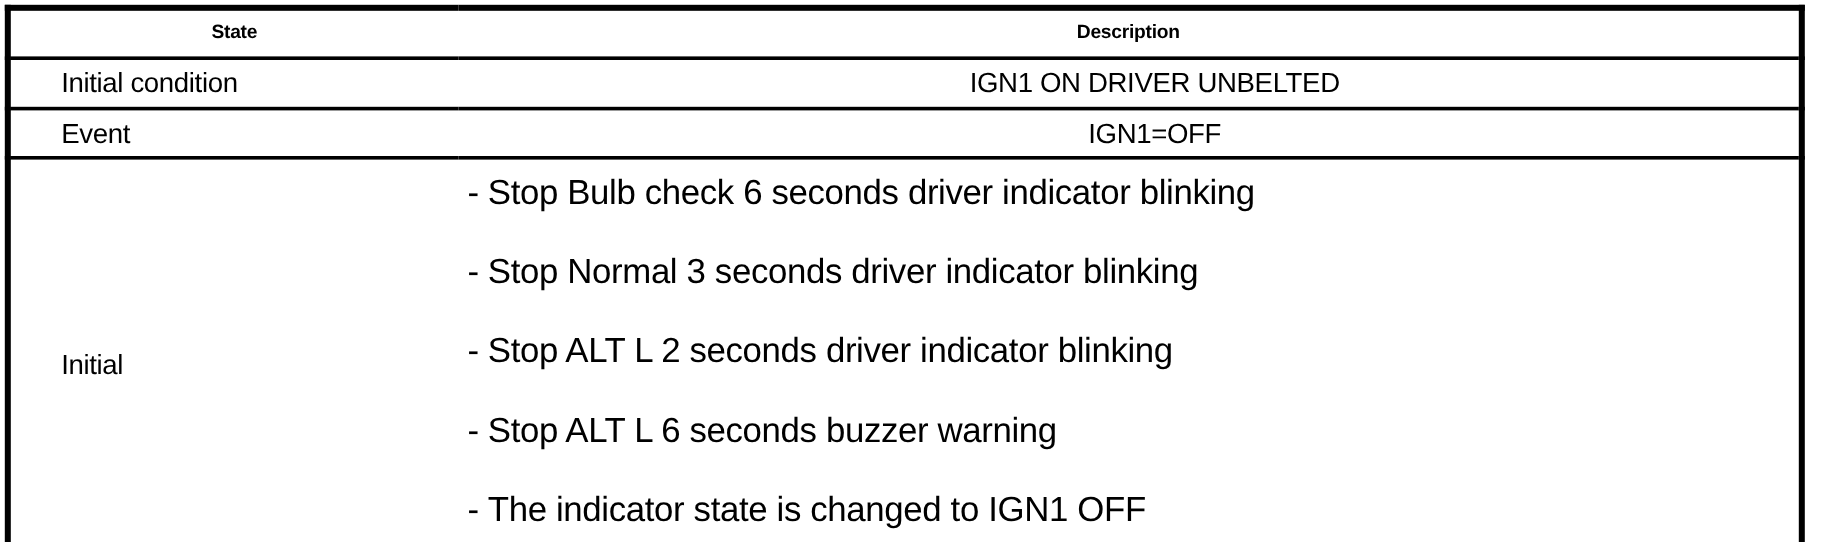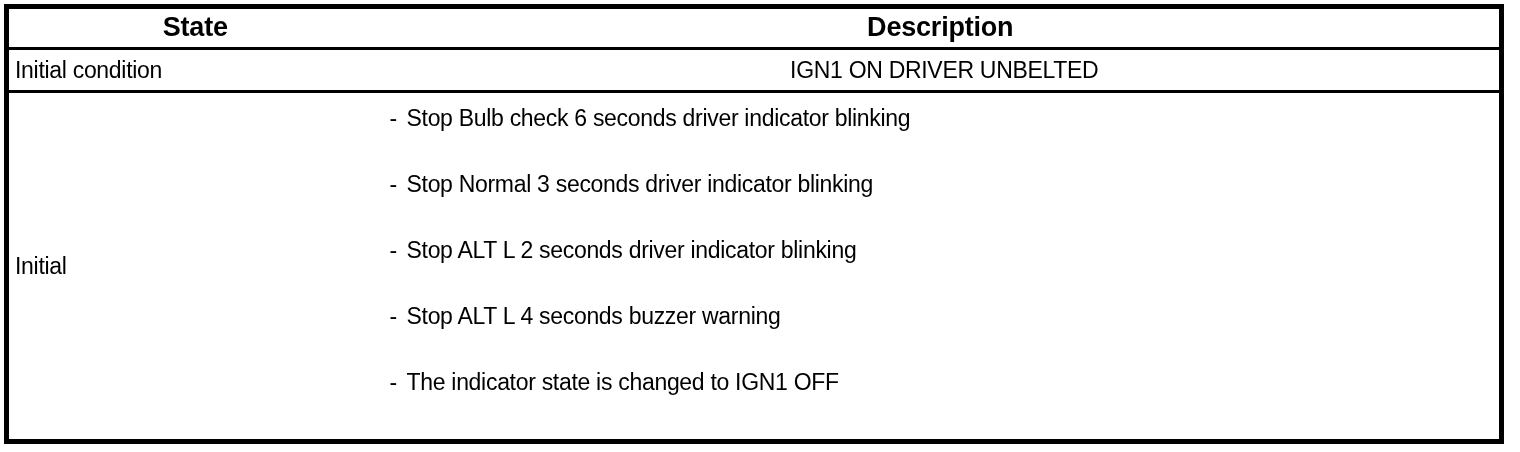--- a/index.html
+++ b/index.html
@@ -61,35 +61,36 @@
   }
 
   .row-header { height: 42px; }
   .row-initial { height: 42px; }
   .row-event { height: 41px; }
   .row-action { height: 305px; }
 
   .hdr-text {
     display: block;
     text-align: center;
-    font-size: 27px;
+    font-size: 16px;
     font-weight: bold;
     letter-spacing: -0.2px;
     line-height: 1.1;
     font-family: "Liberation Sans", "DejaVu Sans", sans-serif;
   }
 
   .cell-text {
     display: block;
     font-size: 23px;
     font-weight: normal;
     letter-spacing: -0.3px;
     line-height: 1.15;
     padding-left: 6px;
     font-family: "Liberation Sans", "DejaVu Sans", sans-serif;
+    margin-left: 36px;
   }
 
   .cell-desc .cell-text {
     padding-left: 8px;
     text-align: center;
   }
 
   .row-action .cell-state {
     vertical-align: middle;
   }
@@ -98,21 +99,21 @@
   }
 
   .action-list {
     list-style: none;
     margin: 0;
     padding: 0;
     padding-top: 13px;
     padding-left: 8px;
   }
   .action-list li {
-    font-size: 23px;
+    font-size: 29px;
     letter-spacing: -0.3px;
     line-height: 1.1;
     height: 66px;
     white-space: nowrap;
     font-family: "Liberation Sans", "DejaVu Sans", sans-serif;
   }
   .action-list li .bullet {
     display: inline-block;
     width: 17px;
   }
@@ -140,38 +141,46 @@
 
       <tr class="row-initial">
         <td class="cell-state">
           <span class="cell-text">Initial condition</span>
         </td>
         <td class="cell-desc">
           <span class="cell-text">IGN1 ON DRIVER UNBELTED</span>
         </td>
       </tr>
 
+      <tr class="row-event">
+        <td class="cell-state">
+          <span class="cell-text">Event</span>
+        </td>
+        <td class="cell-desc">
+          <span class="cell-text">IGN1=OFF</span>
+        </td>
+      </tr>
 
       <tr class="row-action">
         <td class="cell-state">
           <span class="cell-text">Initial</span>
         </td>
         <td class="cell-desc">
           <ul class="action-list">
             <li>
               <span class="bullet">-</span><span>Stop Bulb check 6 seconds driver indicator blinking</span>
             </li>
             <li>
               <span class="bullet">-</span><span>Stop Normal 3 seconds driver indicator blinking</span>
             </li>
             <li>
               <span class="bullet">-</span><span>Stop ALT L 2 seconds driver indicator blinking</span>
             </li>
             <li>
-              <span class="bullet">-</span><span>Stop ALT L 4 seconds buzzer warning</span>
+              <span class="bullet">-</span><span>Stop ALT L 6 seconds buzzer warning</span>
             </li>
             <li>
               <span class="bullet">-</span><span>The indicator state is changed to IGN1 OFF</span>
             </li>
           </ul>
         </td>
       </tr>
 
     </tbody>
   </table>

